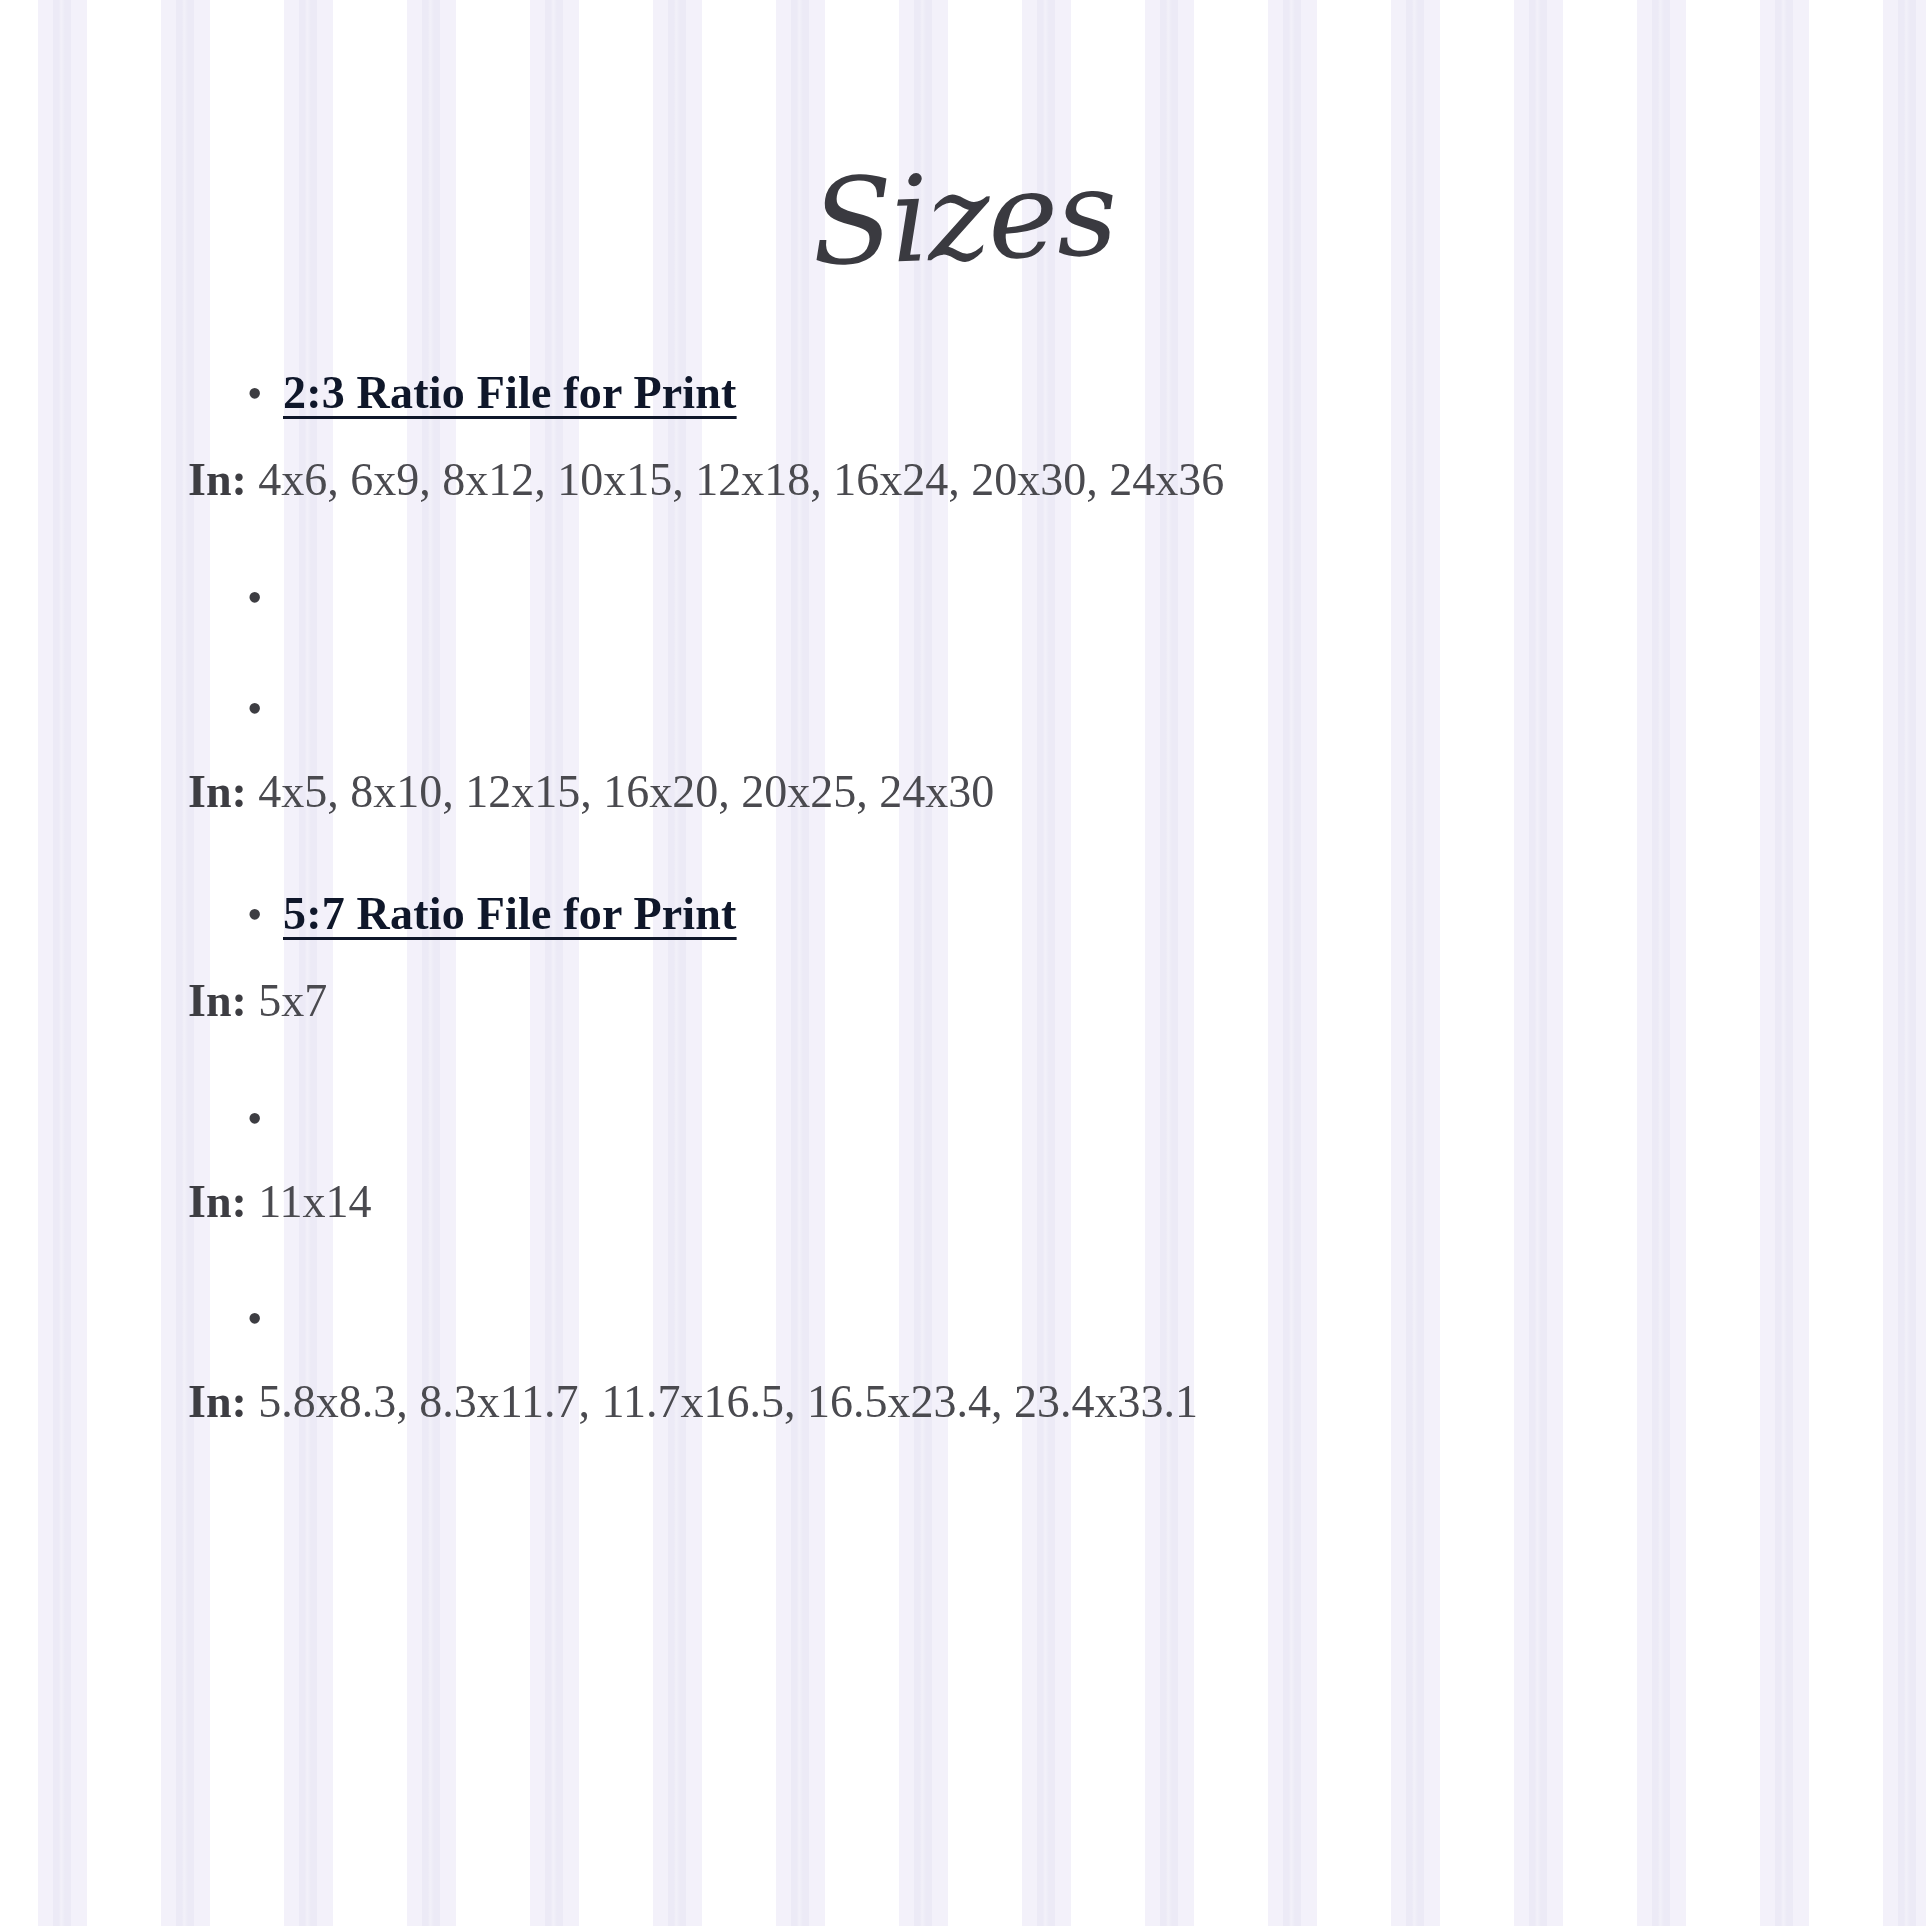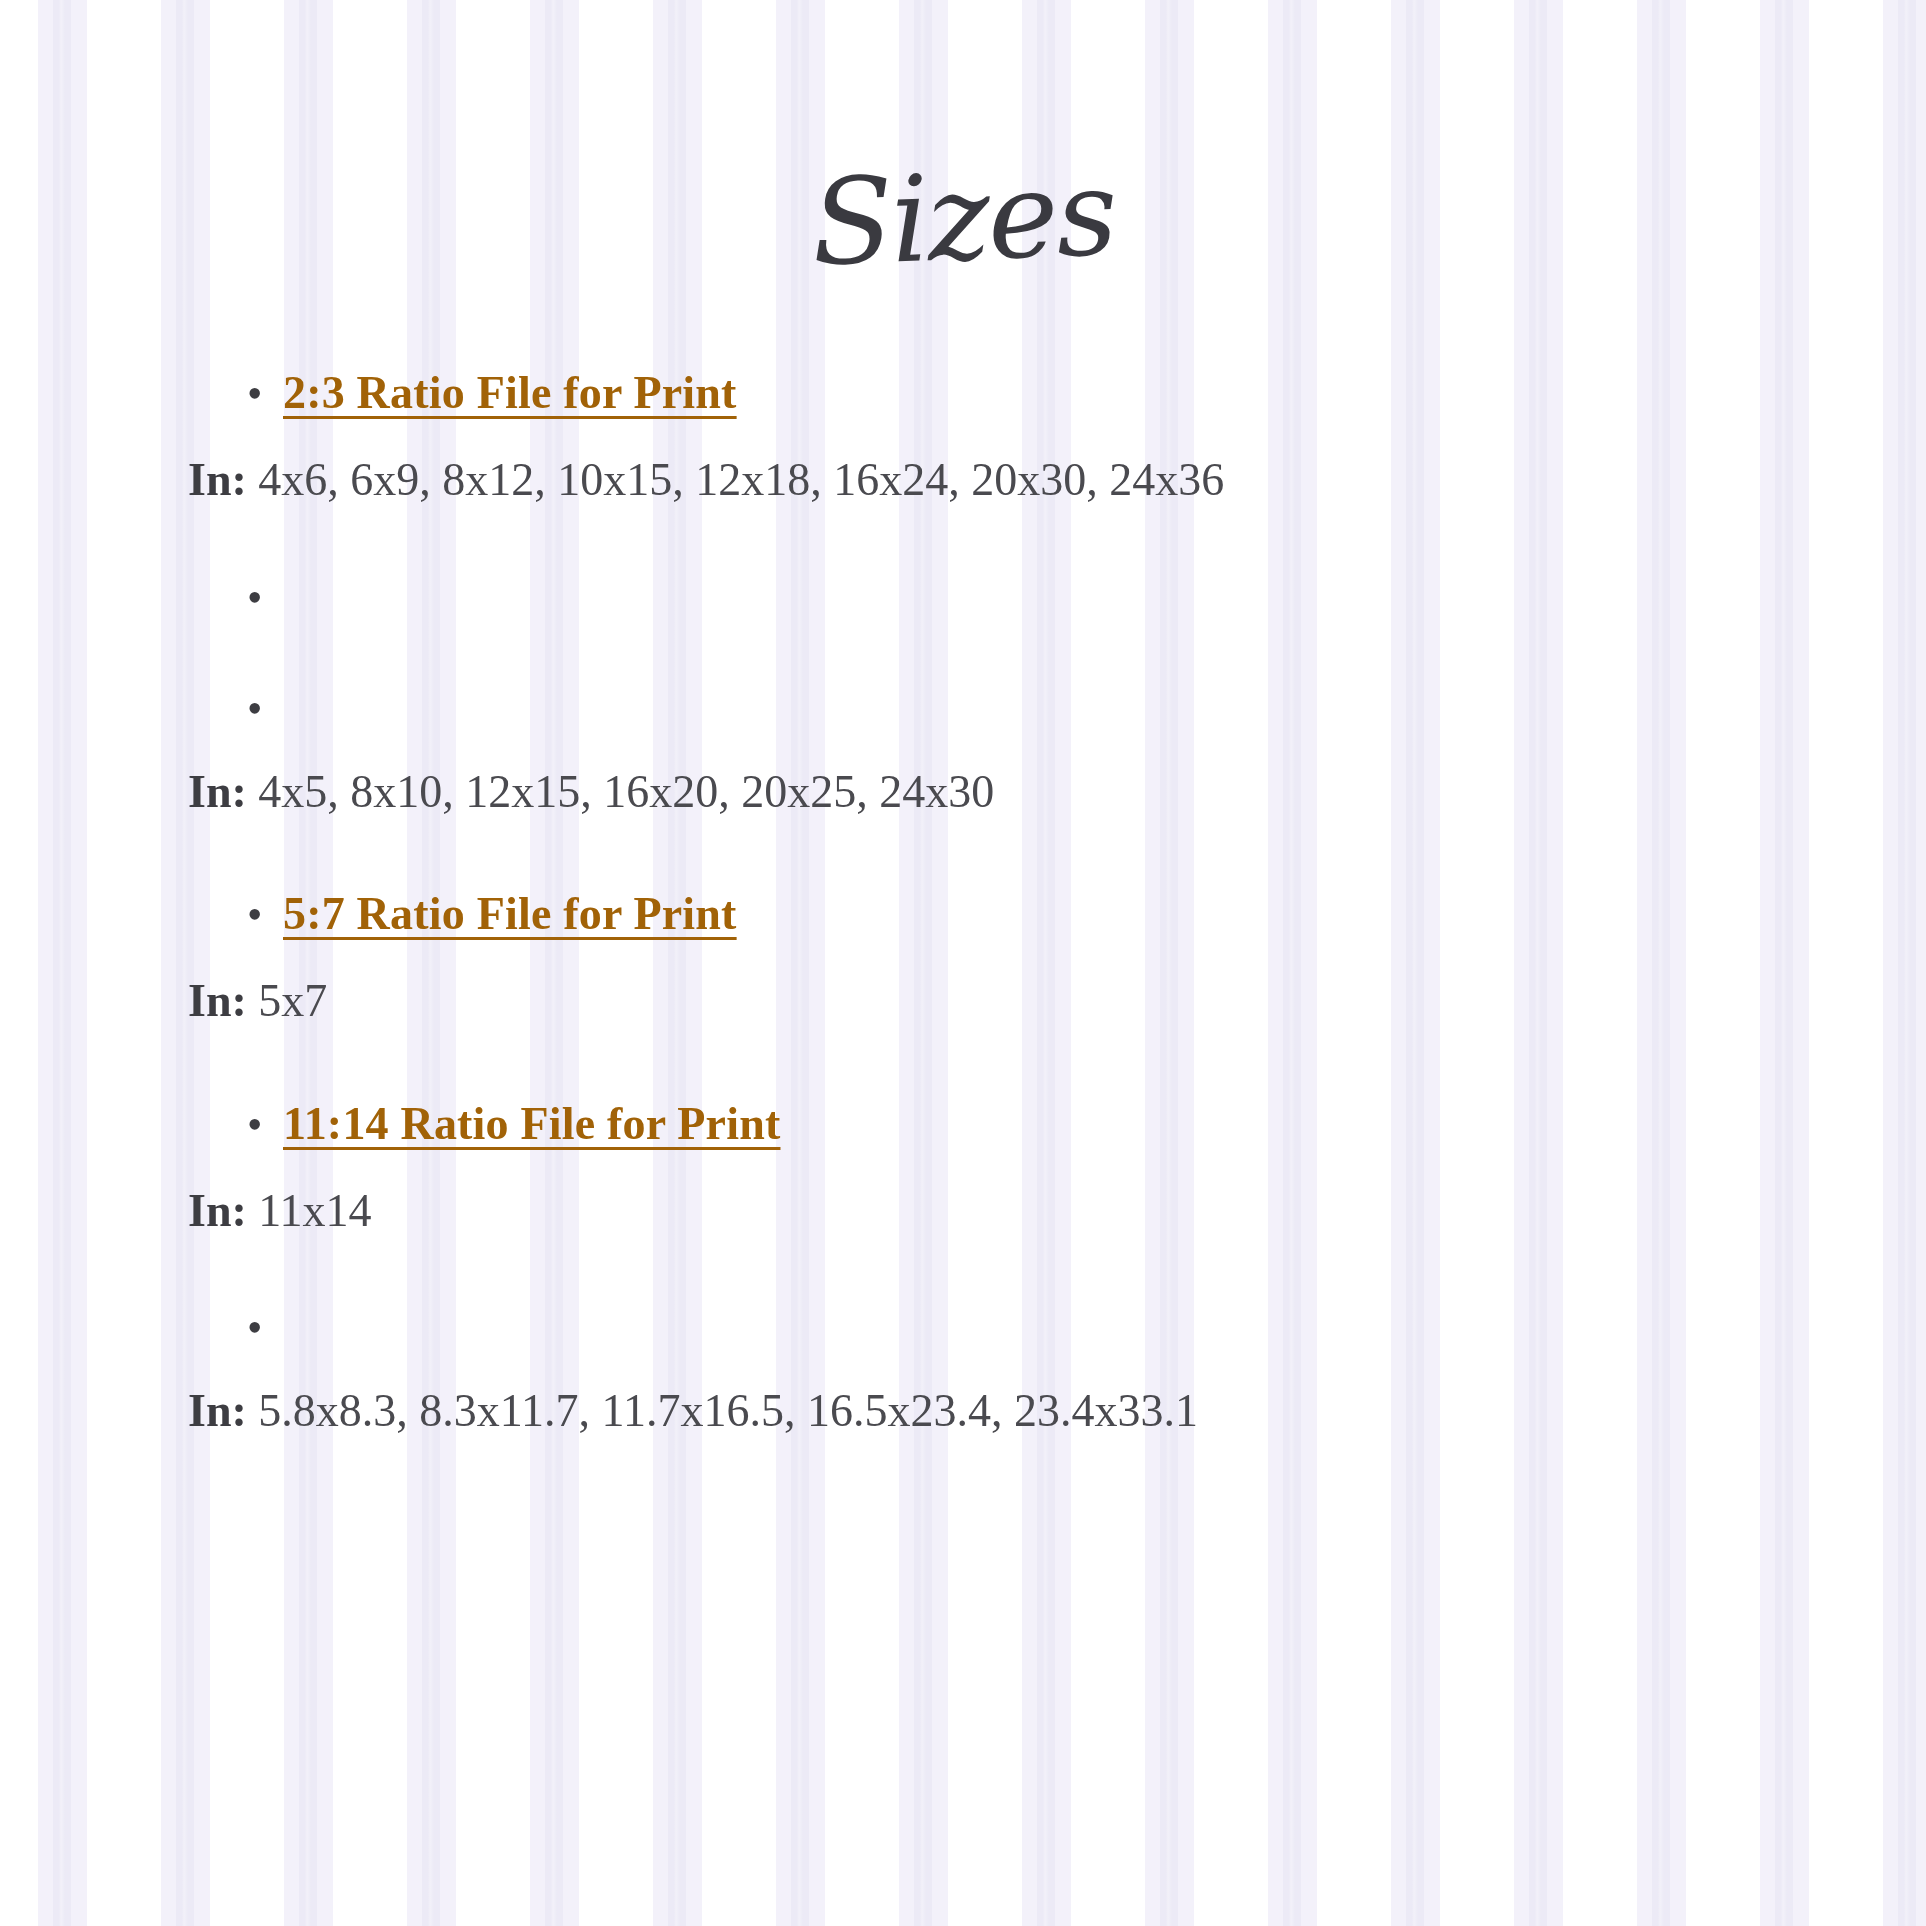--- a/index.html
+++ b/index.html
@@ -83,21 +83,21 @@
   .bullet {
     display: inline-block;
     width: 36px;
     font-size: 44px;
     line-height: 1;
     color: #3d3d42;
   }
   .group-title {
     font-size: 46px;
     font-weight: bold;
-    color: #a16207;
+    color: #0f172a;
     text-decoration: underline;
     text-underline-offset: 8px;
     text-decoration-thickness: 3px;
     letter-spacing: 0.2px;
   }
   .group-sizes {
     font-size: 46px;
     color: #4a4a4f;
     line-height: 1.25;
     padding-left: 0px;
@@ -152,21 +152,20 @@
       </div>
       <div class="group-sizes">
         <span class="label-in">In: </span>
         <span>5x7</span>
       </div>
     </div>
 
     <div class="group">
       <div class="group-head">
         <span class="bullet">•</span>
-        <span class="group-title">11:14 Ratio File for Print</span>
       </div>
       <div class="group-sizes">
         <span class="label-in">In: </span>
         <span>11x14</span>
       </div>
     </div>
 
     <div class="group">
       <div class="group-head">
         <span class="bullet">•</span>

